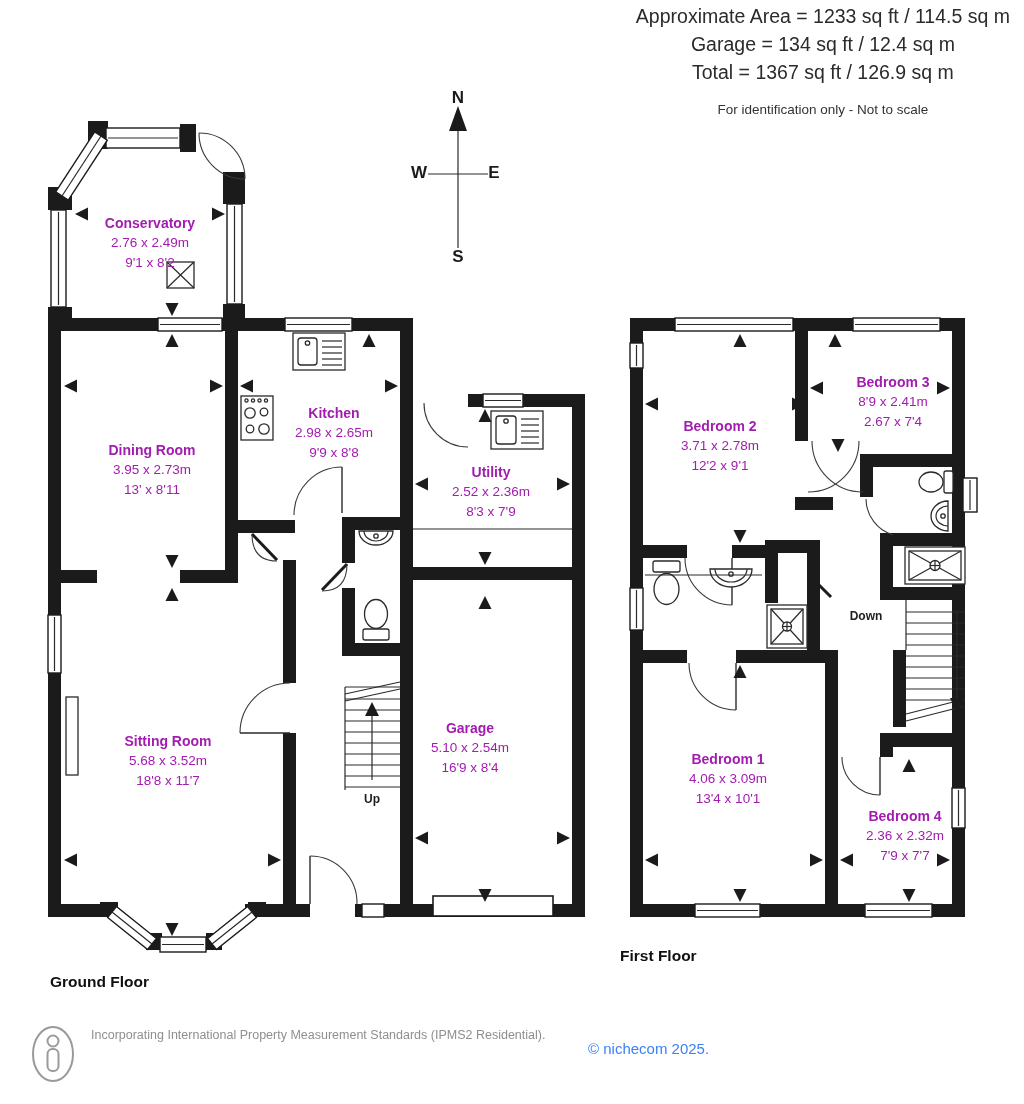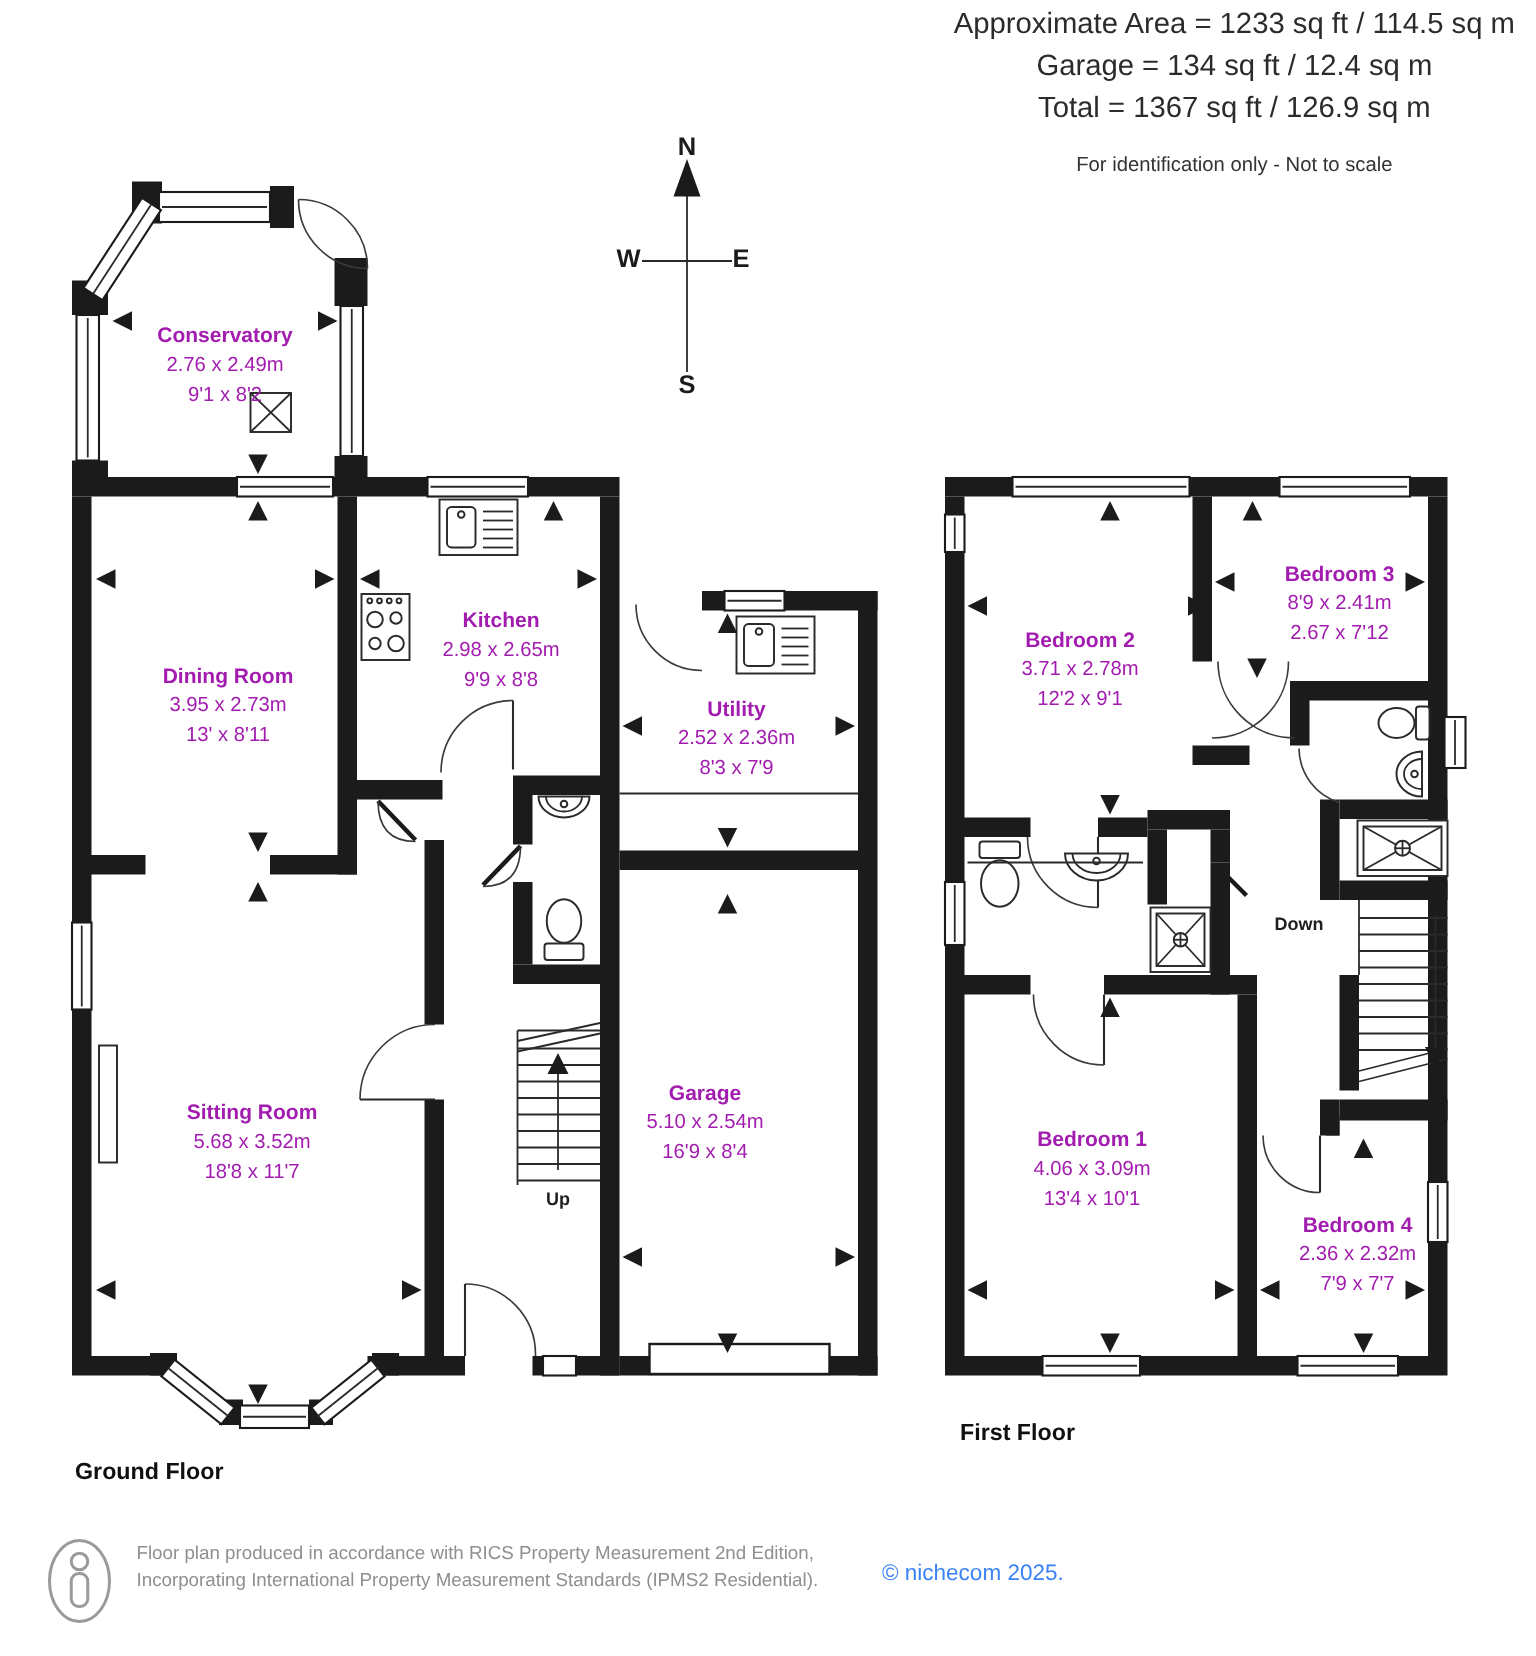--- a/index.html
+++ b/index.html
@@ -405,43 +405,42 @@
 </div>
 
 <div class="room-label" style="left:635px;top:416px">
   <div class="rname">Bedroom 2</div>
   <div>3.71 x 2.78m</div>
   <div>12'2 x 9'1</div>
 </div>
 <div class="room-label" style="left:808px;top:372px">
   <div class="rname">Bedroom 3</div>
   <div>8'9 x 2.41m</div>
-  <div>2.67 x 7'12</div>
+  <div>2.67 x 7'4</div>
 </div>
 <div class="room-label" style="left:643px;top:749px">
   <div class="rname">Bedroom 1</div>
   <div>4.06 x 3.09m</div>
   <div>13'4 x 10'1</div>
 </div>
 <div class="room-label" style="left:820px;top:806px">
   <div class="rname">Bedroom 4</div>
   <div>2.36 x 2.32m</div>
   <div>7'9 x 7'7</div>
 </div>
 
 <div class="stairs-label" style="left:342px;top:792px">Up</div>
 <div class="stairs-label" style="left:836px;top:609px">Down</div>
 
 <div class="floor-label" style="left:50px;top:973px">Ground Floor</div>
-<div class="floor-label" style="left:640px;top:947px">First Floor</div>
+<div class="floor-label" style="left:620px;top:947px">First Floor</div>
 
 <div class="footer">
   <svg width="52" height="64" viewBox="0 0 52 64">
     <ellipse cx="26" cy="32" rx="20" ry="27" fill="none" stroke="#9a9a9a" stroke-width="2"></ellipse>
     <circle cx="26" cy="19" r="5.5" fill="none" stroke="#9a9a9a" stroke-width="2"></circle>
     <rect x="20.5" y="27" width="11" height="22" rx="5" fill="none" stroke="#9a9a9a" stroke-width="2"></rect>
   </svg>
   <div class="ftext">
-    <div>Floor plan produced in accordance with RICS Property Measurement 2nd Edition,</div>
     <div>Incorporating International Property Measurement Standards (IPMS2 Residential).</div>
   </div>
 </div>
 <div class="copyright">© nichecom 2025.</div>
 
 </body></html>

